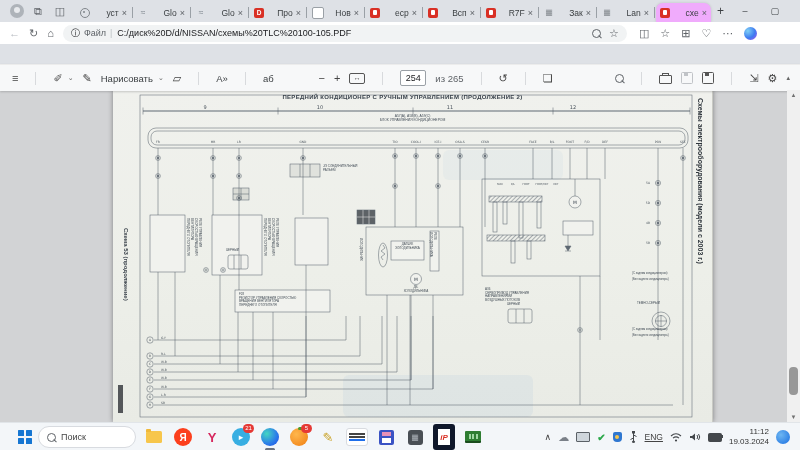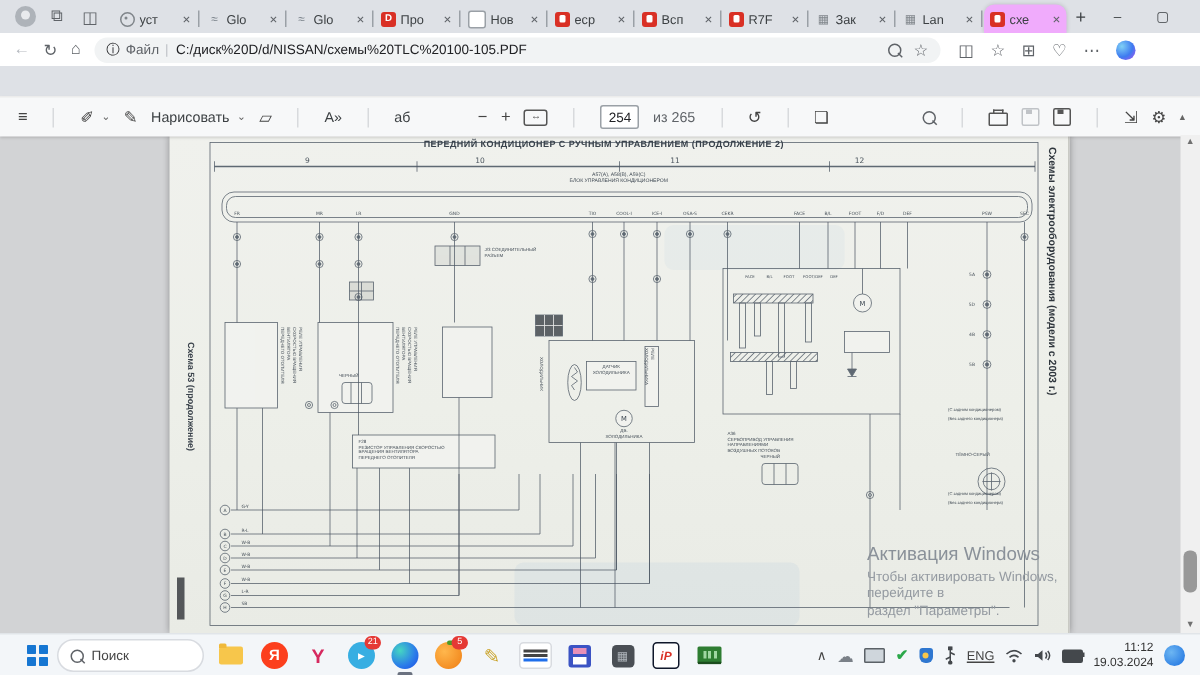--- a/index.html
+++ b/index.html
@@ -8,21 +8,21 @@
 
   
   #tabstrip{position:absolute;left:0;top:0;width:800px;height:22px;background:#dee1e6;
     display:flex;align-items:center;}
   .tsicon{width:16px;height:16px;display:flex;align-items:center;justify-content:center;
     color:#5f6368;font-size:11px;margin-left:6px;flex:0 0 auto;}
   #avatar{width:14px;height:14px;border-radius:50%;background:#aeb3b9;margin-left:10px;flex:0 0 auto;position:relative;}
   #avatar::after{content:"";position:absolute;left:4px;top:3px;width:6px;height:6px;border-radius:50%;background:#e8eaed;}
   #tabs{display:flex;align-items:flex-end;height:22px;margin-left:8px;}
   .tab{display:flex;align-items:center;gap:3px;width:47px;height:19px;padding:0 4px;
-    font-size:8.5px;color:#3c4043;border-radius:7px 7px 0 0;flex:0 0 auto;overflow:hidden;}
+    font-size:8.5px;color:#3c4043;border-radius:7px 7px 0 0;flex:0 0 auto;overflow:hidden;text-align:right;}
   .tab.active{background:#f0abfc;box-shadow:0 0 3px rgba(0,0,0,.15);}
   .tab .lbl{flex:1;white-space:nowrap;overflow:hidden;}
   .tab .cls{font-size:9px;color:#5f6368;}
   .tabsep{width:1px;height:11px;background:#9aa0a6;margin:0 1px 4px 1px;flex:0 0 auto;}
   .ti{width:10px;height:10px;flex:0 0 auto;display:flex;align-items:center;justify-content:center;
     font-size:7px;border-radius:2px;}
   .ti-eye{border:1px solid #80868b;border-radius:50%;width:8px;height:8px;position:relative;}
   .ti-eye::after{content:"";position:absolute;left:2px;top:2px;width:2px;height:2px;border-radius:50%;background:#80868b;}
   .ti-wave{color:#7d858d;font-size:8px;}
   .ti-redd{background:#d93025;color:#fff;font-size:6.5px;font-weight:bold;}
@@ -545,25 +545,20 @@
           <div class="vt" style="left: 150px; top: 128px;">РЕЛЕ УПРАВЛЕНИЯ
 СКОРОСТЬЮ ВРАЩЕНИЯ
 ВЕНТИЛЯТОРА
 ПЕРЕДНЕГО ОТОПИТЕЛЯ</div>
           <div class="vt" style="left: 246px; top: 148px;">ХОЛОДИЛЬНИК</div>
           <div class="vt" style="left: 316px; top: 142px;">РЕЛЕ
 ХОЛОДИЛЬНИКА</div>
         </div>
     </div>
 
-    <div id="watermark">
-      <div class="w1">Активация Windows</div>
-      <div class="w2"><span>Чтобы активировать Windows, перейдите в</span><br>
-        <span>раздел "Параметры".</span></div>
-    </div>
 
     <div id="vscroll">
       <div class="arr" style="top:0">▲</div>
       <div id="vthumb"></div>
       <div class="arr" style="bottom:0">▼</div>
     </div>
   </div>
 
   <div id="taskbar">
     <div class="tbi">
@@ -614,21 +609,21 @@
     <div class="tbi">
         <span style="width:15px;height:15px;background:#3b53c4;border-radius:2px;position:relative;">
           <span style="position:absolute;left:3px;top:2px;width:9px;height:4px;background:#e890b8;"></span>
           <span style="position:absolute;left:3px;bottom:2px;width:9px;height:5px;background:#fff;"></span>
         </span>
       </div>
     <div class="tbi">
         <span style="width:15px;height:15px;background:#4a4f55;border-radius:3px;display:flex;align-items:center;justify-content:center;color:#aeb4ba;font-size:8px;">▦</span>
       </div>
     <div class="tbi">
-        <span style="width:16px;height:16px;background:#fff;border:1px solid #0f172a;border-radius:3px;display:flex;align-items:center;justify-content:center;color:#d93025;font-size:8px;font-weight:bold;font-style:italic;">iP</span>
+        <span style="width:16px;height:16px;background:#fff;border:5px solid #0f172a;border-radius:3px;display:flex;align-items:center;justify-content:center;color:#d93025;font-size:8px;font-weight:bold;font-style:italic;">iP</span>
       </div>
     <div class="tbi">
         <span style="width:16px;height:10px;background:#2e7d32;border-radius:1px;border-bottom:2.5px solid #1b4d1e;display:flex;gap:1.5px;align-items:center;justify-content:center;">
           <i style="width:2px;height:5px;background:#9fd6a2;"></i>
           <i style="width:2px;height:5px;background:#9fd6a2;"></i>
           <i style="width:2px;height:5px;background:#9fd6a2;"></i>
         </span>
       </div>
 
     <div id="tray">

